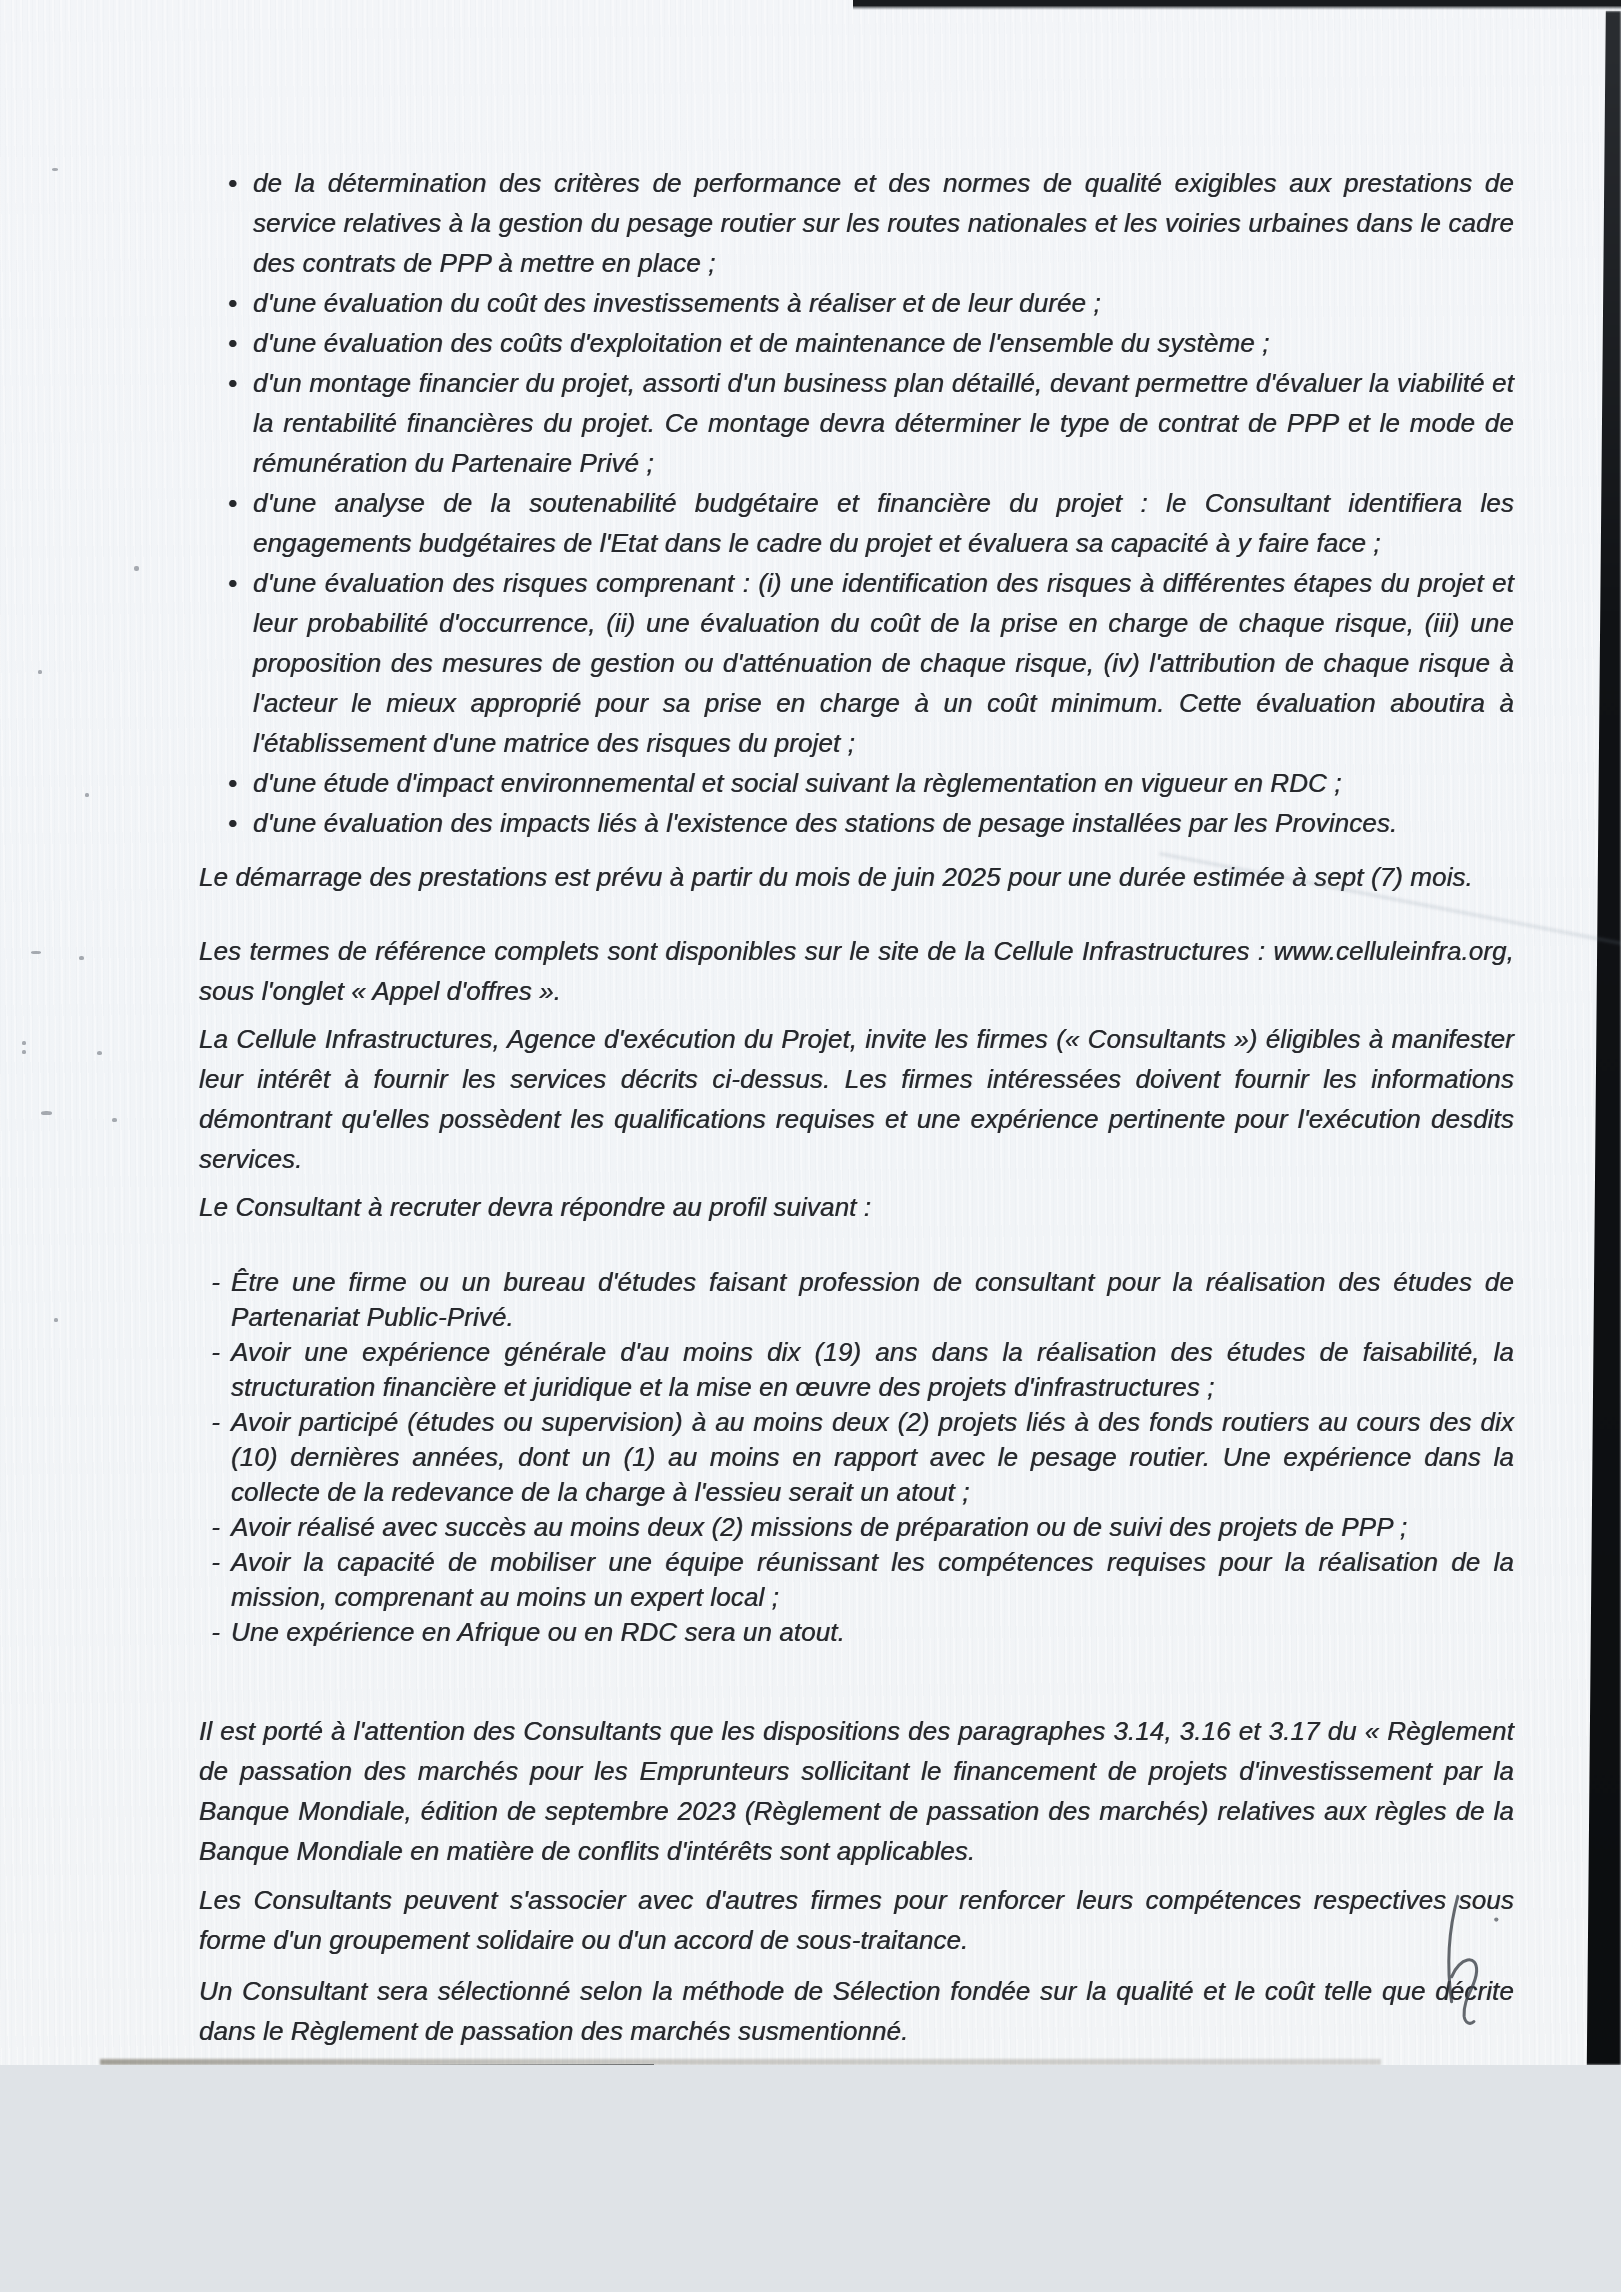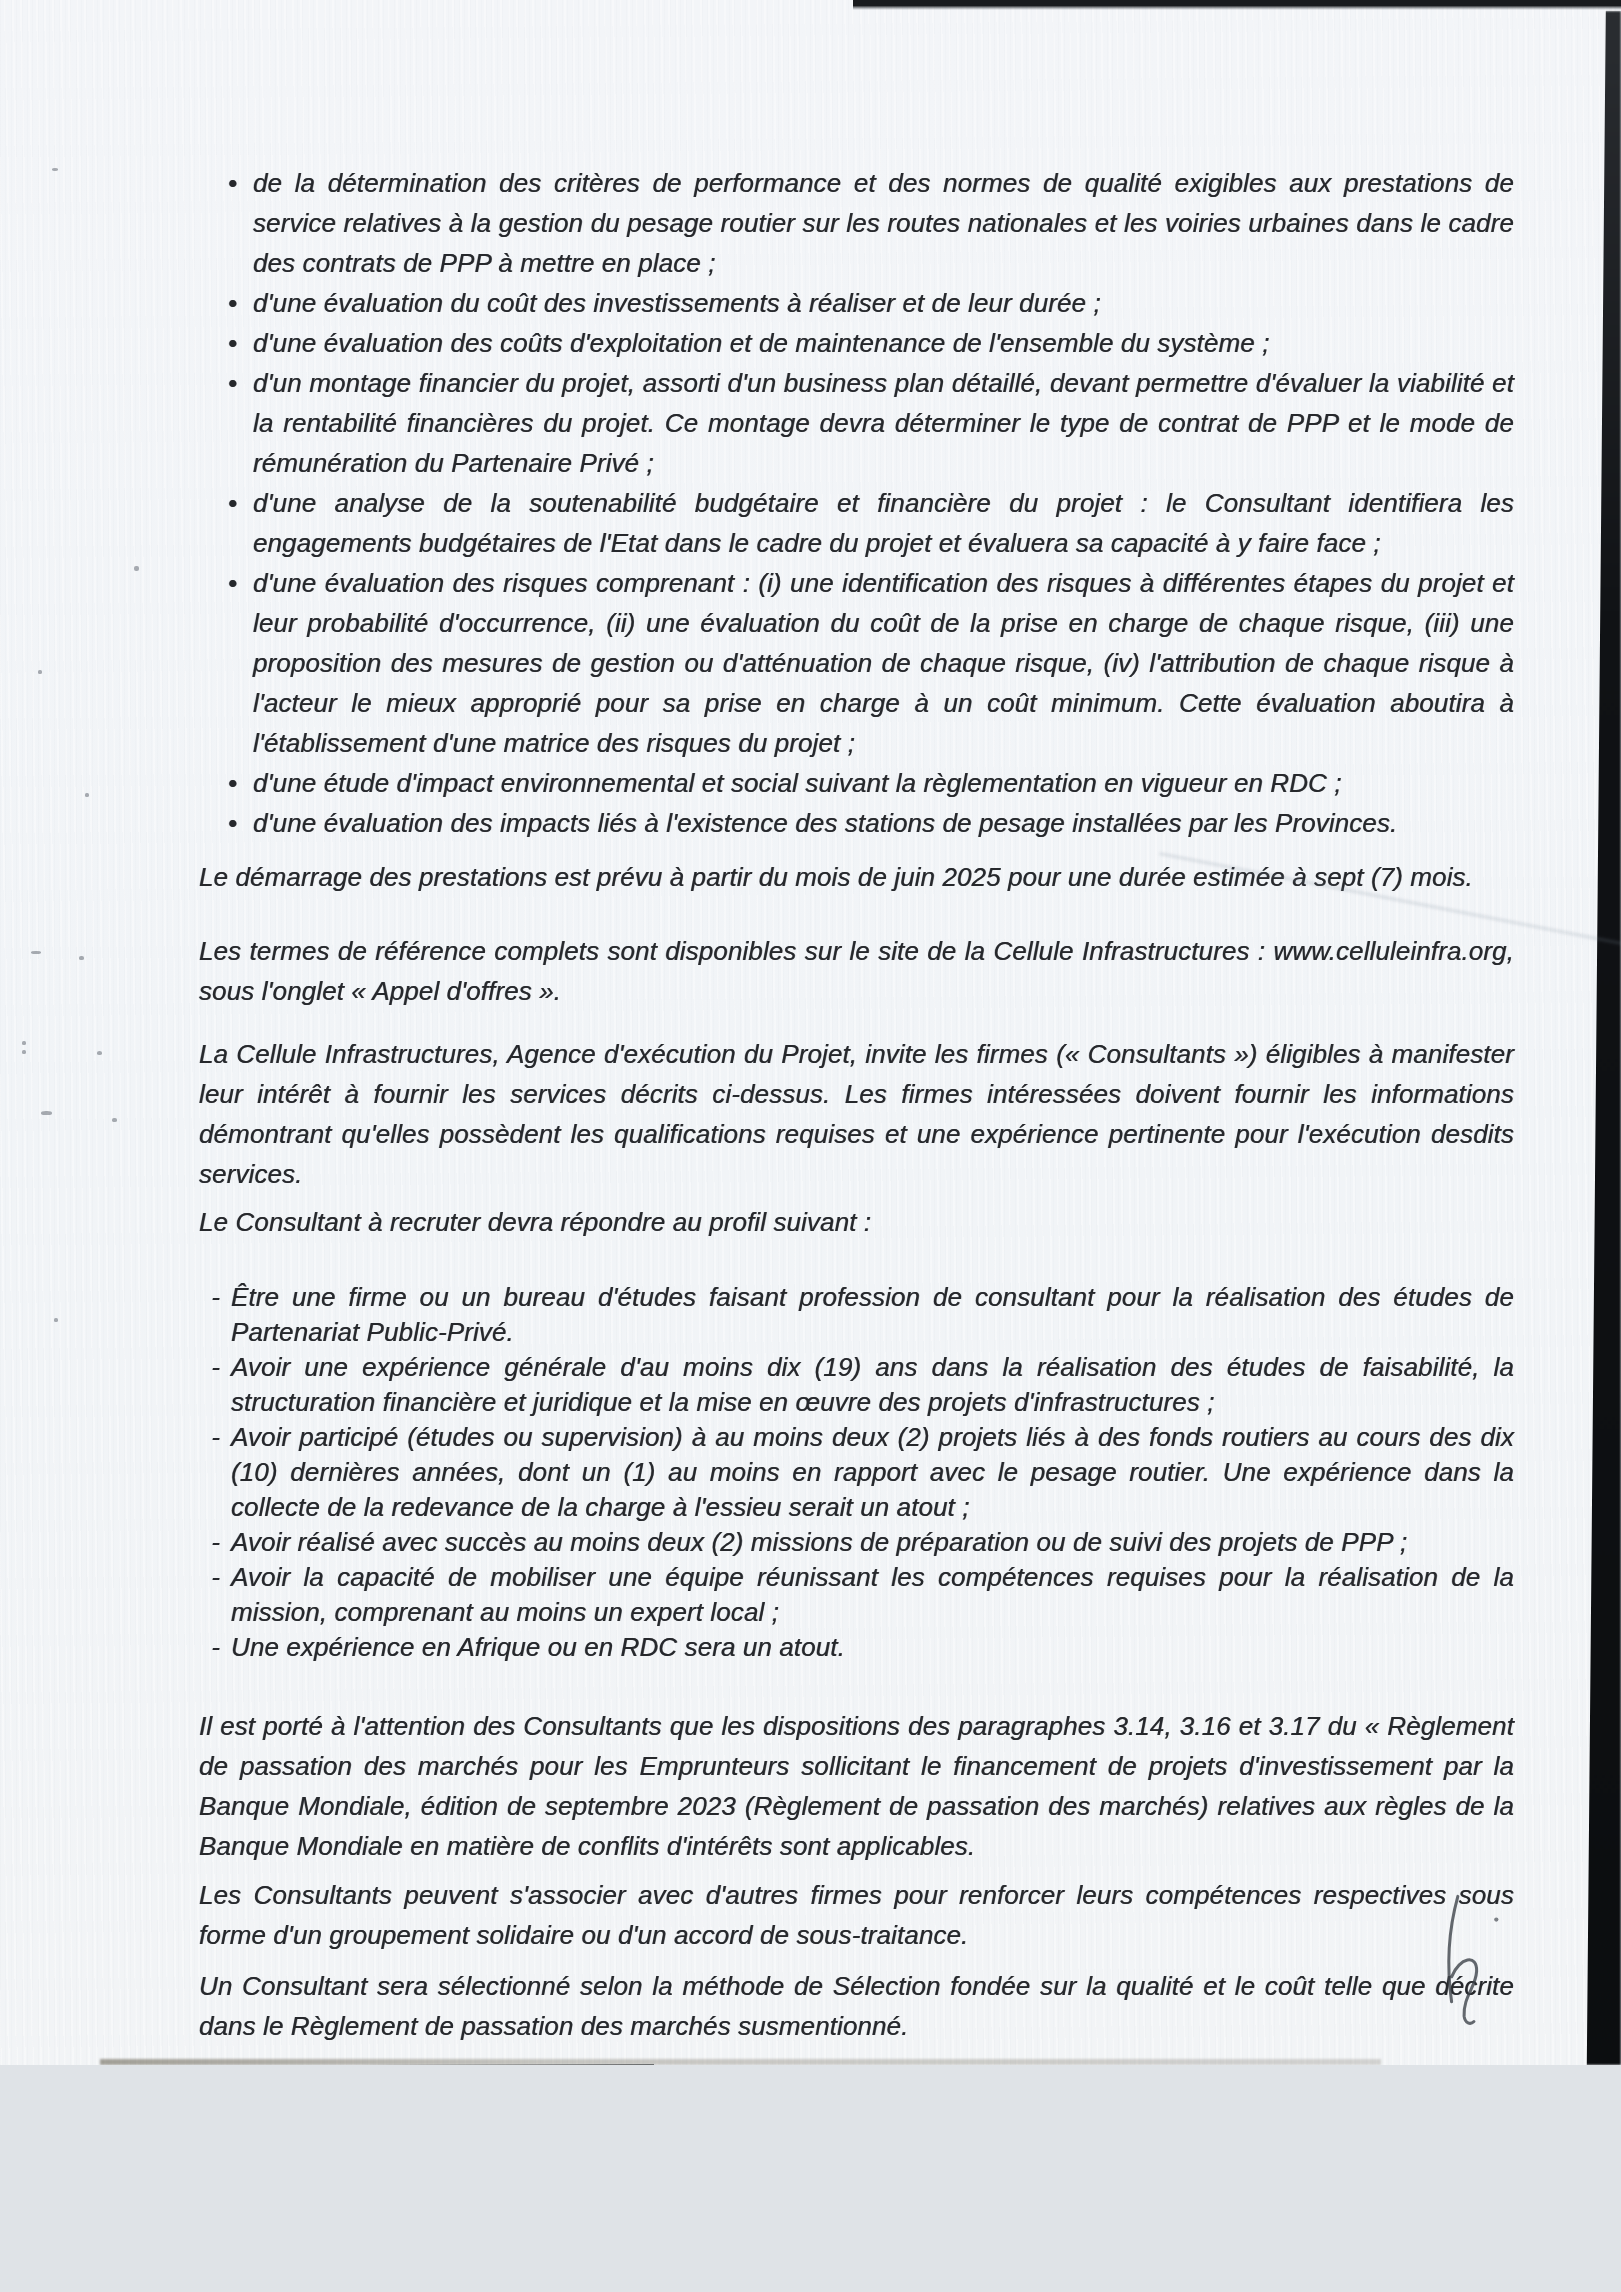--- a/index.html
+++ b/index.html
@@ -24,23 +24,23 @@
   ul { margin:0; list-style:none; }
   ul.bullets { padding-left:54px; }
   ul.bullets li { position:relative; }
   ul.bullets li::before { content:"\2022"; position:absolute; left:-25px; top:0; }
   ul.dashes { padding-left:32px; line-height:35px; margin-top:38px; }
   ul.dashes li { position:relative; }
   ul.dashes li::before { content:"-"; position:absolute; left:-19.7px; top:0; }
   p { margin:0; }
   .p-start { margin-top:14.3px; }
   .p-terms { margin-top:34px; }
-  .p-invite { margin-top:23px; }
+  .p-invite { margin-top:8px; }
   .p-profile { margin-top:8px; }
-  .p-note1 { margin-top:41px; }
+  .p-note1 { margin-top:61px; }
   .p-note2 { margin-top:9px; }
   .p-note3 { margin-top:10.7px; }
 
   
   .footer-divider { position:absolute; left:70px; top:2065px; width:584px; height:2.7px;
     background:#43474d; transform:rotate(-0.2deg); opacity:0.8; filter:blur(0.4px); }
   .logos { position:absolute; left:82px; top:2074px; height:93px; display:flex;
     align-items:center; gap:8px; filter:blur(0.3px) contrast(0.95); }
   .wb-text { font-size:11.6px; font-weight:bold; letter-spacing:0.9px; line-height:13.4px;
     color:#41454c; margin-left:1.8px; text-shadow:0 0 0.9px rgba(60,64,70,0.6); }

